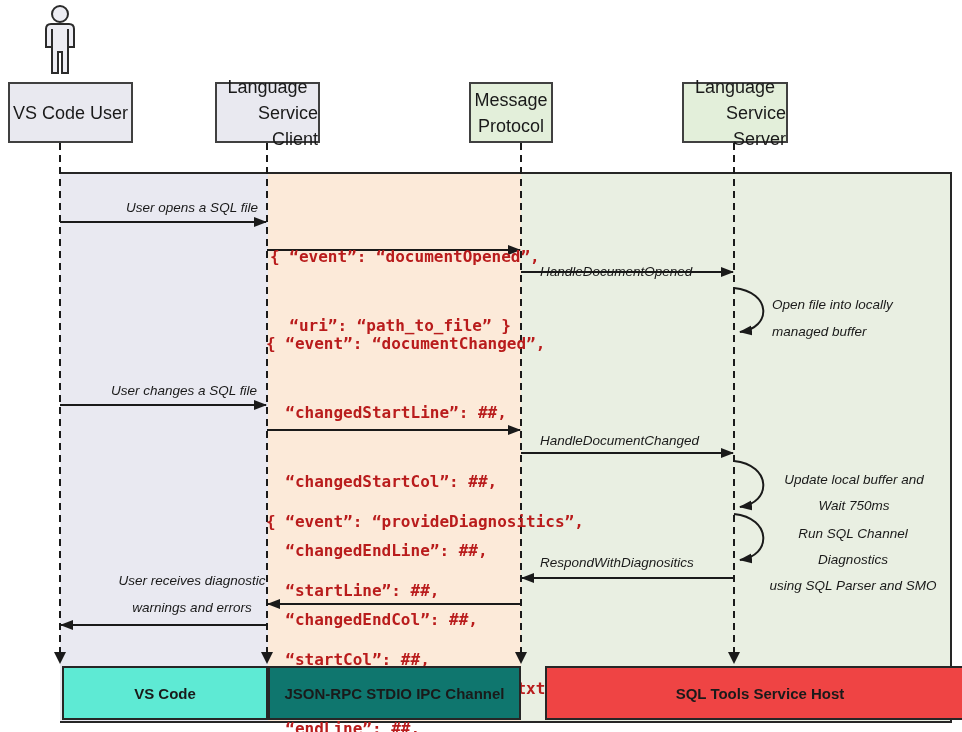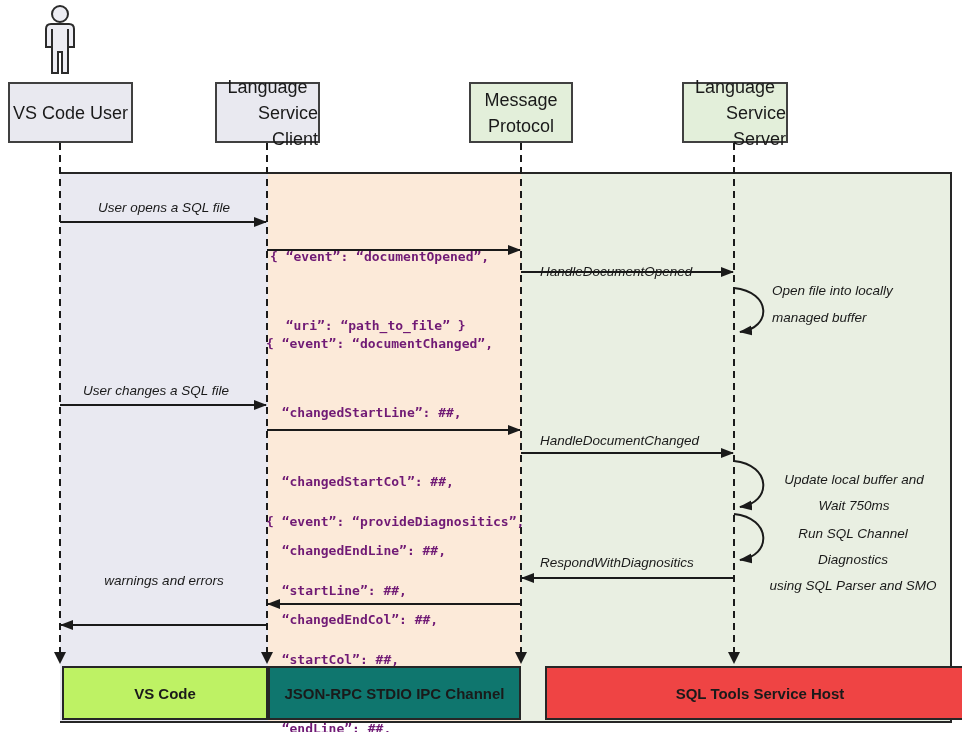--- a/index.html
+++ b/index.html
@@ -21,47 +21,47 @@
   .hbox {
     position:absolute; top:82px; height:61px; box-sizing:border-box;
     border:2px solid #404040; display:flex; flex-direction:column;
     justify-content:center; align-items:center; font-size:18px; line-height:26px;
     text-align:right;
   }
   .hbox.gray  { background:#e9e9f0; }
   .hbox.green { background:#e3efda; }
   .hbox-user     { left:8px;   width:125px; }
   .hbox-client   { left:215px; width:105px; }
-  .hbox-protocol { left:469px; width:104px; }
+  .hbox-protocol { left:469px; width:84px; }
   .hbox-server   { left:682px; width:106px; }
   
   .fbox {
     position:absolute; top:666px; height:54px; box-sizing:border-box;
     border:2px solid #262626; display:flex; align-items:center; justify-content:center;
     font-weight:bold; font-size:15px;
   }
-  .fbox-user { left:62px;  width:206px; background:#bef264; }
+  .fbox-user { left:62px;  width:206px; background:#5eead4; }
   .fbox-ipc  { left:268px; width:253px; background:#0f766e; }
   .fbox-host { left:545px; width:430px; background:#ef4444; }
   
   .msg { position:absolute; font-style:italic; font-size:13.5px; line-height:18px; }
-  .msg.center { text-align:center; }
+  .msg.center { text-align:center;padding-left:28px; }
   .lbl-user-opens    { left:60px;  width:208px; top:199px; }
   .lbl-handle-opened { left:540px; top:251px;margin-top:12px; }
-  .note-open-file    { left:772px; top:277px; line-height:27px; }
+  .note-open-file    { left:772px; top:291px; line-height:27px; }
   .lbl-user-changes  { left:60px;  width:192px; top:382px; }
   .lbl-handle-changed{ left:540px; top:432px;text-align:right; }
   .note-update       { left:768px; top:467px; width:172px; text-align:center; line-height:26px; }
   .note-run          { left:762px; top:521px; width:182px; text-align:center; line-height:26px; }
   .lbl-respond       { left:540px; top:554px; }
   .lbl-user-receives { left:60px;  width:208px; top:567px; line-height:27px; }
   
   .payload {
     position:absolute; font-family:"DejaVu Sans Mono", monospace;
-    font-size:13px; font-weight:bold; line-height:23px; white-space:pre; color:#701a75;
+    font-size:16px; font-weight:bold; line-height:23px; white-space:pre; color:#b91c1c;
   }
   .payload-opened  { left:270px; top:199px; }
   .payload-changed { left:266px; top:286px; }
   .payload-diag    { left:266px; top:464px; }
   
   .overlay { position:absolute; left:0; top:0; width:962px; height:732px; pointer-events:none; }
 </style>
 </head>
 <body>
 
@@ -145,20 +145,21 @@
   <div class="msg note-update">
     <div>Update local buffer and</div>
     <div>Wait 750ms</div>
   </div>
   <div class="msg note-run">
     <div>Run SQL Channel Diagnostics</div>
     <div>using SQL Parser and SMO</div>
   </div>
   <div class="msg lbl-respond">RespondWithDiagnositics</div>
   <div class="msg center lbl-user-receives">
+    <div>User receives diagnostic</div>
     <div>warnings and errors</div>
   </div>
 
   <div class="payload payload-opened">
     <div>{ “event”: “documentOpened”,</div>
     <div>  “uri”: “path_to_file” }</div>
   </div>
   <div class="payload payload-changed">
     <div>{ “event”: “documentChanged”,</div>
     <div>  “changedStartLine”: ##,</div>

